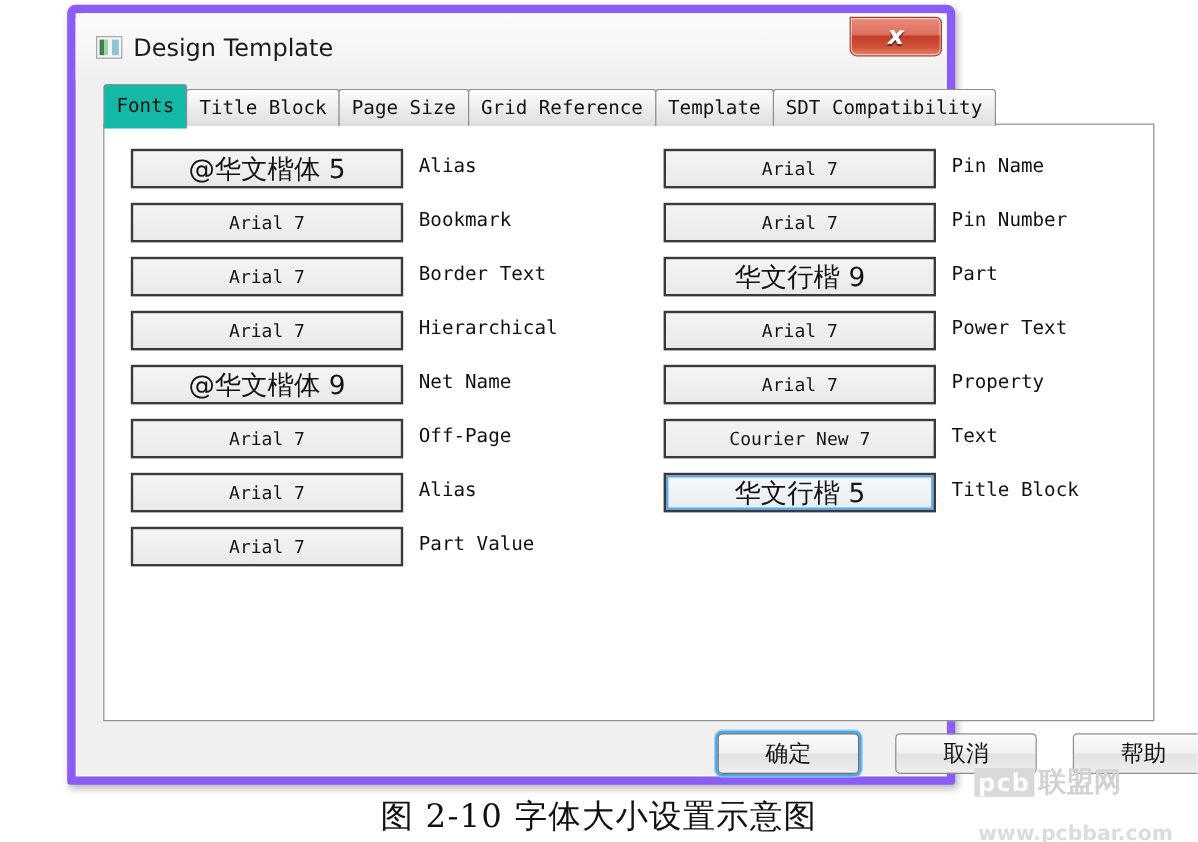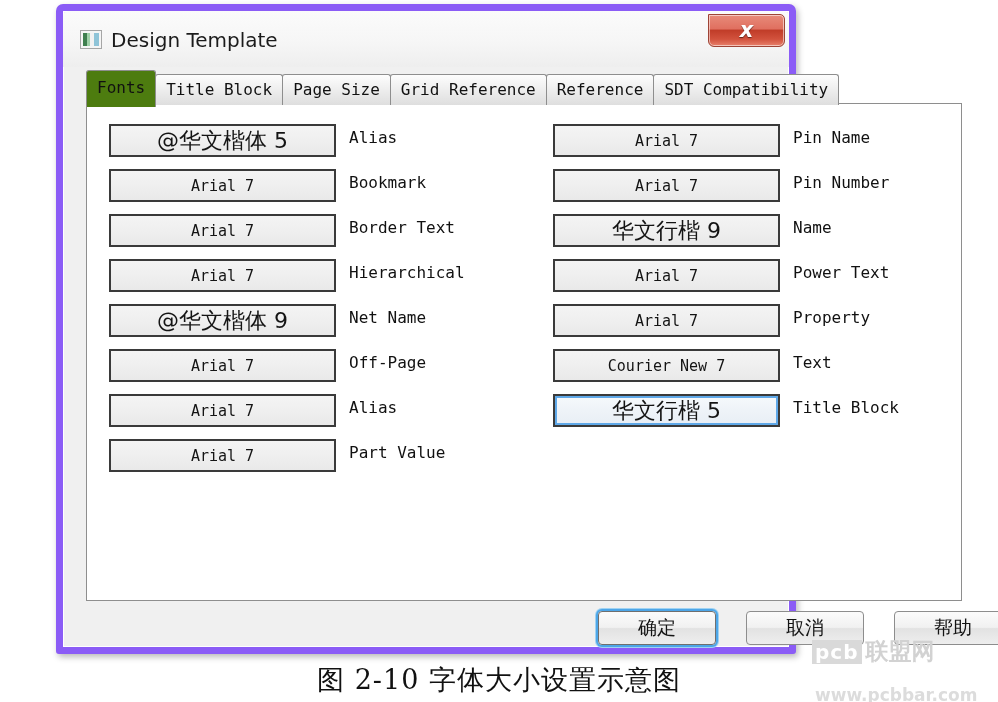--- a/index.html
+++ b/index.html
@@ -163,21 +163,21 @@
     border-radius: 3px 3px 0 0;
     padding: 4px 10px 4px 10px;
     margin-right: -1px;
     height: 22px;
     box-sizing: content-box;
     line-height: 22px;
     white-space: nowrap;
     cursor: pointer;
   }
   .tab.active {
-    background: #4d7c0f;
+    background: #14b8a6;
     border-color: #8e8e8e;
     position: relative;
     z-index: 5;
     height: 26px;
     line-height: 26px;
     padding-bottom: 6px;
     margin-bottom: -2px;
     box-shadow: 0 0 0 0 transparent;
   }
   .tab-panel {
@@ -319,21 +319,21 @@
         <span class="x">x</span>
       </div>
     </div>
 
     <div class="tab-area">
       <div class="tabstrip">
         <div class="tab active">Fonts</div>
         <div class="tab">Title Block</div>
         <div class="tab">Page Size</div>
         <div class="tab">Grid Reference</div>
-        <div class="tab">Reference</div>
+        <div class="tab">Template</div>
         <div class="tab">SDT Compatibility</div>
       </div>
 
       <div class="tab-panel">
         <div class="font-grid">
 
           <div class="font-col left">
 
             <div class="font-row">
               <div class="font-btn">
@@ -406,21 +406,21 @@
               <div class="font-btn">
                 <span>Arial 7</span>
               </div>
               <div class="font-label">Pin Number</div>
             </div>
 
             <div class="font-row">
               <div class="font-btn">
                 <span class="cjk">华文行楷 9</span>
               </div>
-              <div class="font-label">Name</div>
+              <div class="font-label">Part</div>
             </div>
 
             <div class="font-row">
               <div class="font-btn">
                 <span>Arial 7</span>
               </div>
               <div class="font-label">Power Text</div>
             </div>
 
             <div class="font-row">

